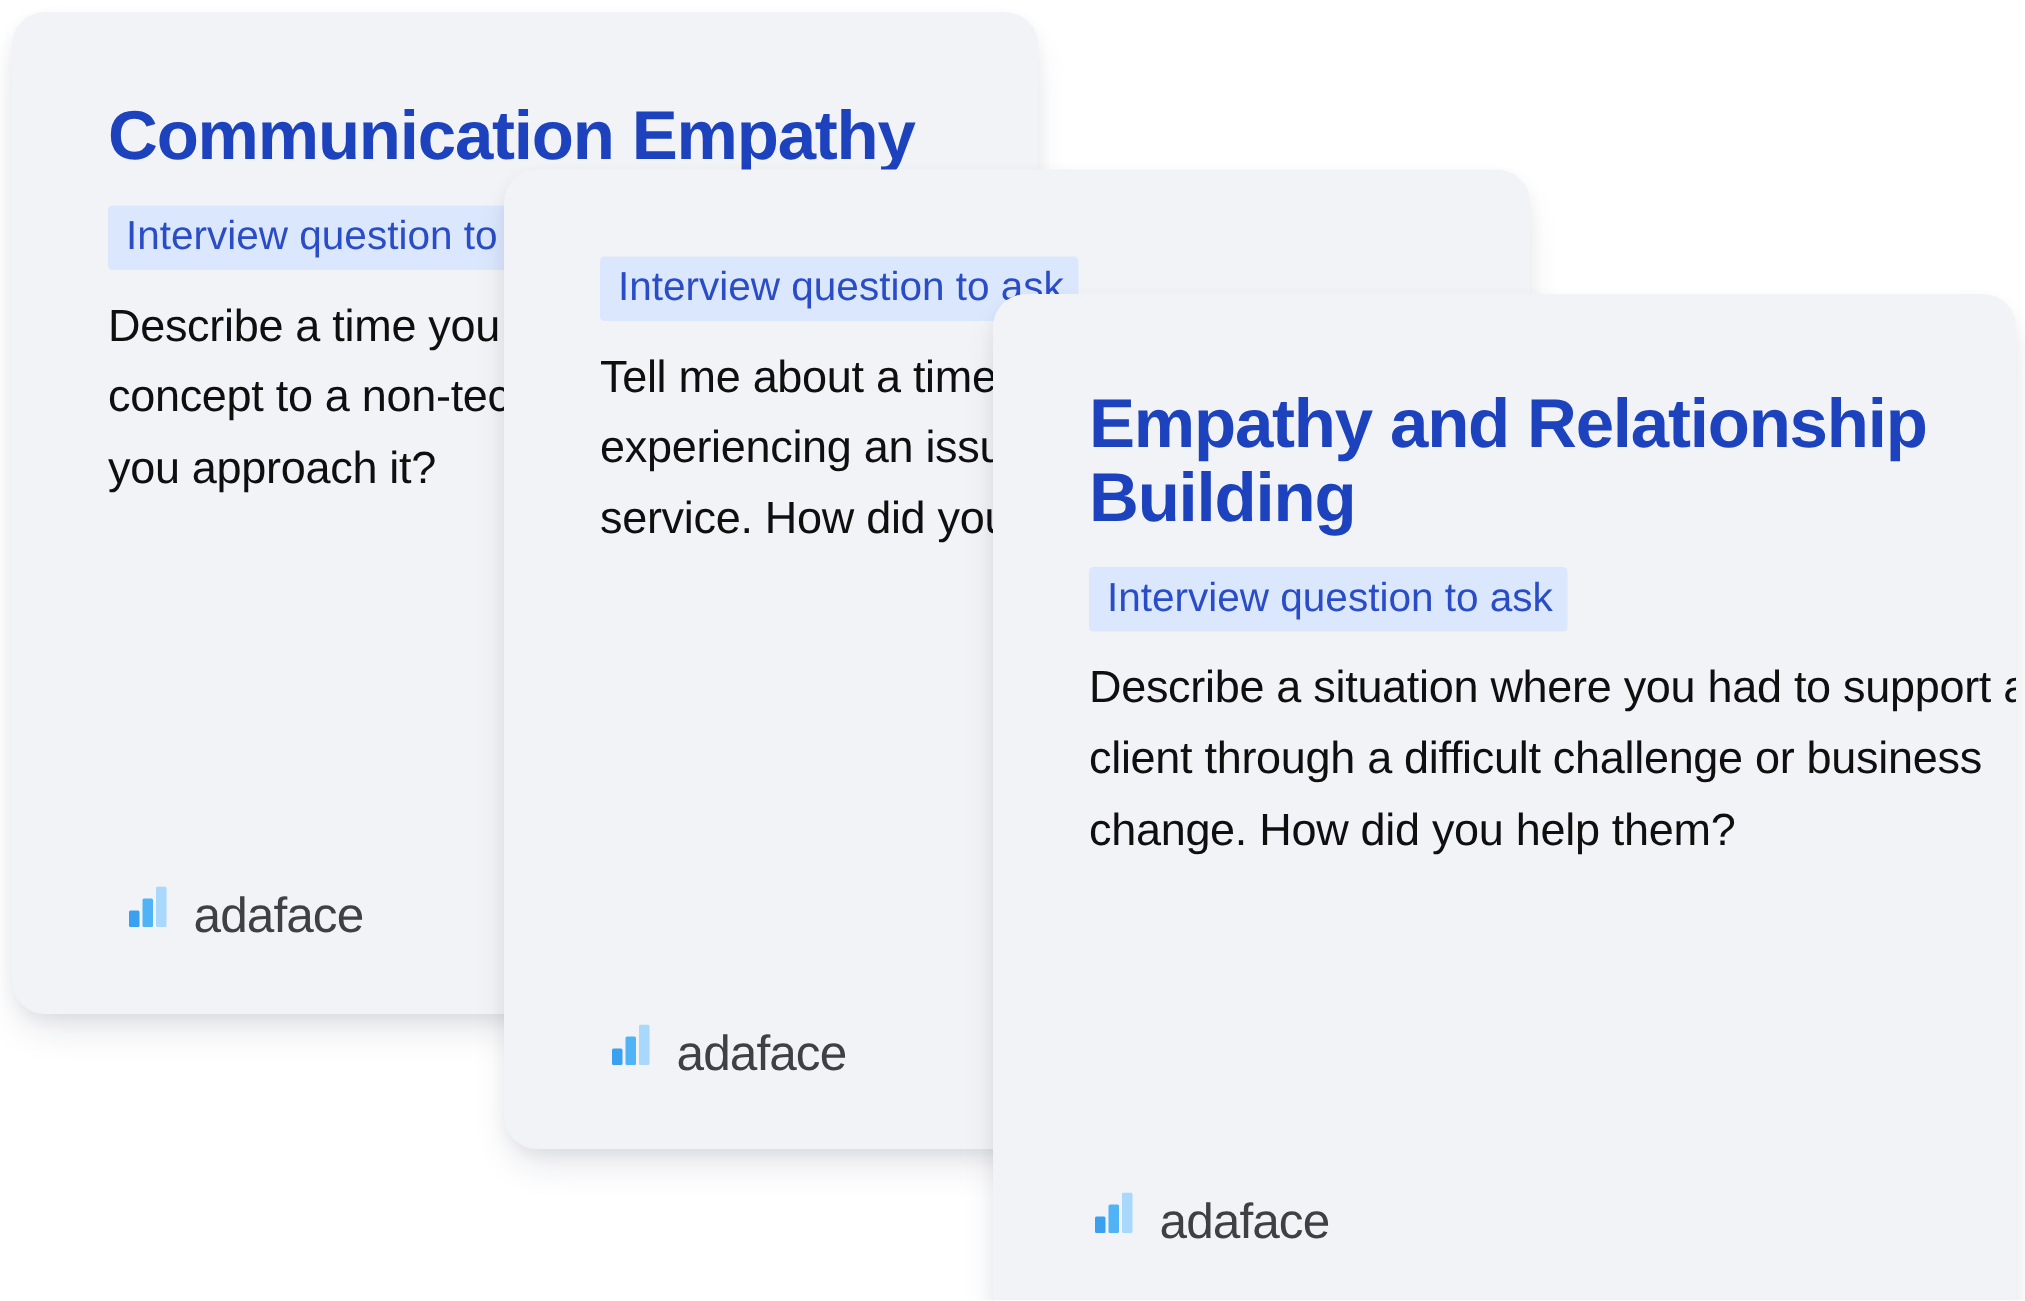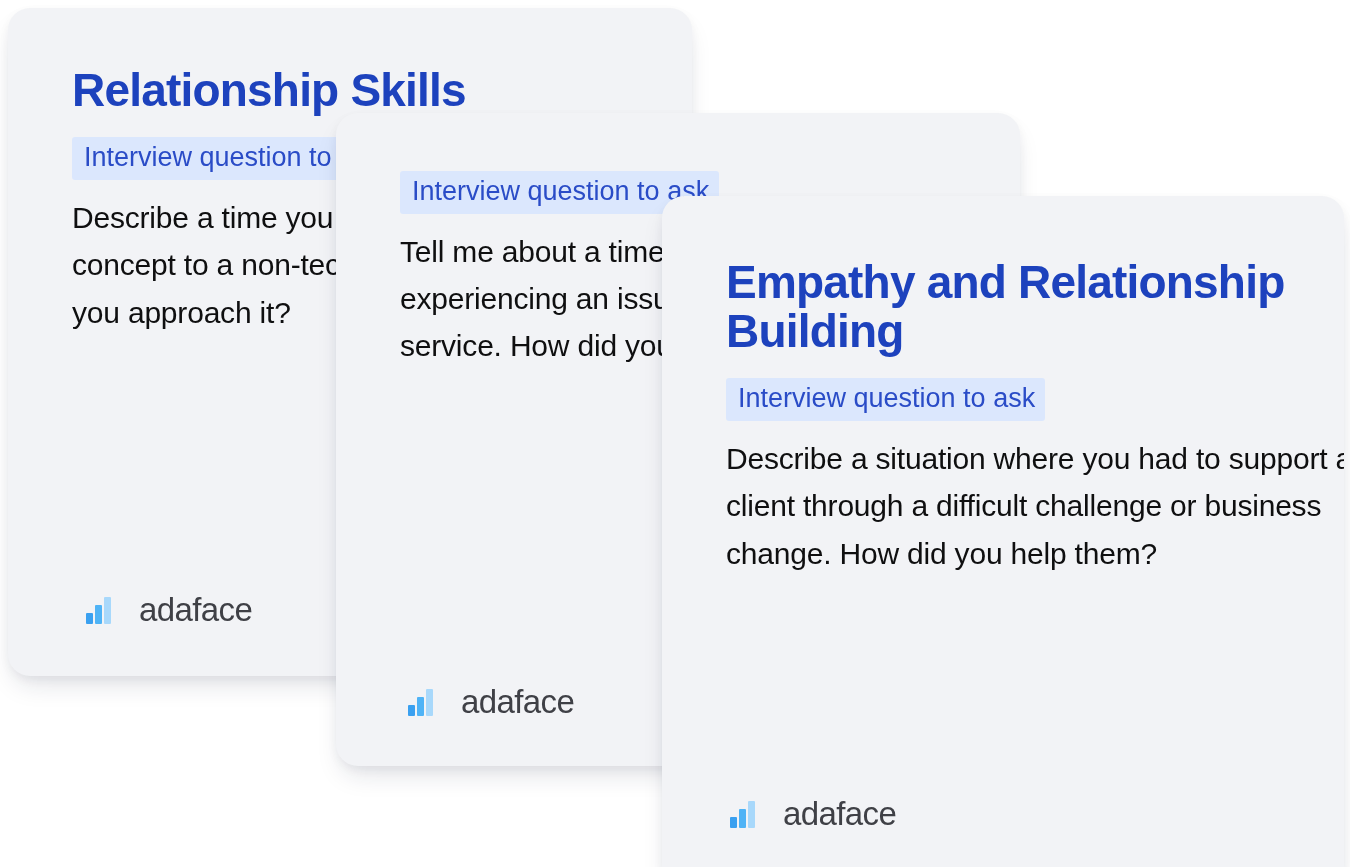--- a/index.html
+++ b/index.html
@@ -69,22 +69,21 @@
     font-size: 30px;
     line-height: 1.58;
     margin: 0;
     letter-spacing: -0.2px;
   }
 
   
   .card-logo {
     position: absolute;
     display: flex;
-    align-items: flex-end;
-    gap: 26px;
+    gap: 16px;
   }
   .logo-mark {
     display: block;
     width: 27px;
     height: 27px;
   }
   .logo-word {
     color: #3f4046;
     font-size: 33px;
     line-height: 1;
@@ -117,21 +116,21 @@
   #card-empathy-relationship-building .card-inner { padding-top: 62px; }
   #card-empathy-relationship-building .card-logo { left: 68px; bottom: 60px; }
 </style>
 </head>
 <body>
 
 <div id="stage">
 
   <div class="card" id="card-communication-skills">
     <div class="card-inner">
-      <h2 class="card-title">Relationship Skills</h2>
+      <h2 class="card-title">Communication Empathy</h2>
       <div class="card-badge">Interview question to ask</div>
       <p class="card-question">Describe a time you had to explain a technical concept to a non-technical customer. How did you approach it?</p>
     </div>
     <div class="card-logo">
       <svg class="logo-mark" viewBox="0 0 27 27">
         <rect x="0" y="16" width="7" height="11" rx="1" fill="#3aa0f0"></rect>
         <rect x="9" y="8" width="7" height="19" rx="1" fill="#4fb3f6"></rect>
         <rect x="18" y="0" width="7" height="27" rx="1" fill="#a8d8fb"></rect>
       </svg>
       <span class="logo-word">adaface</span>

